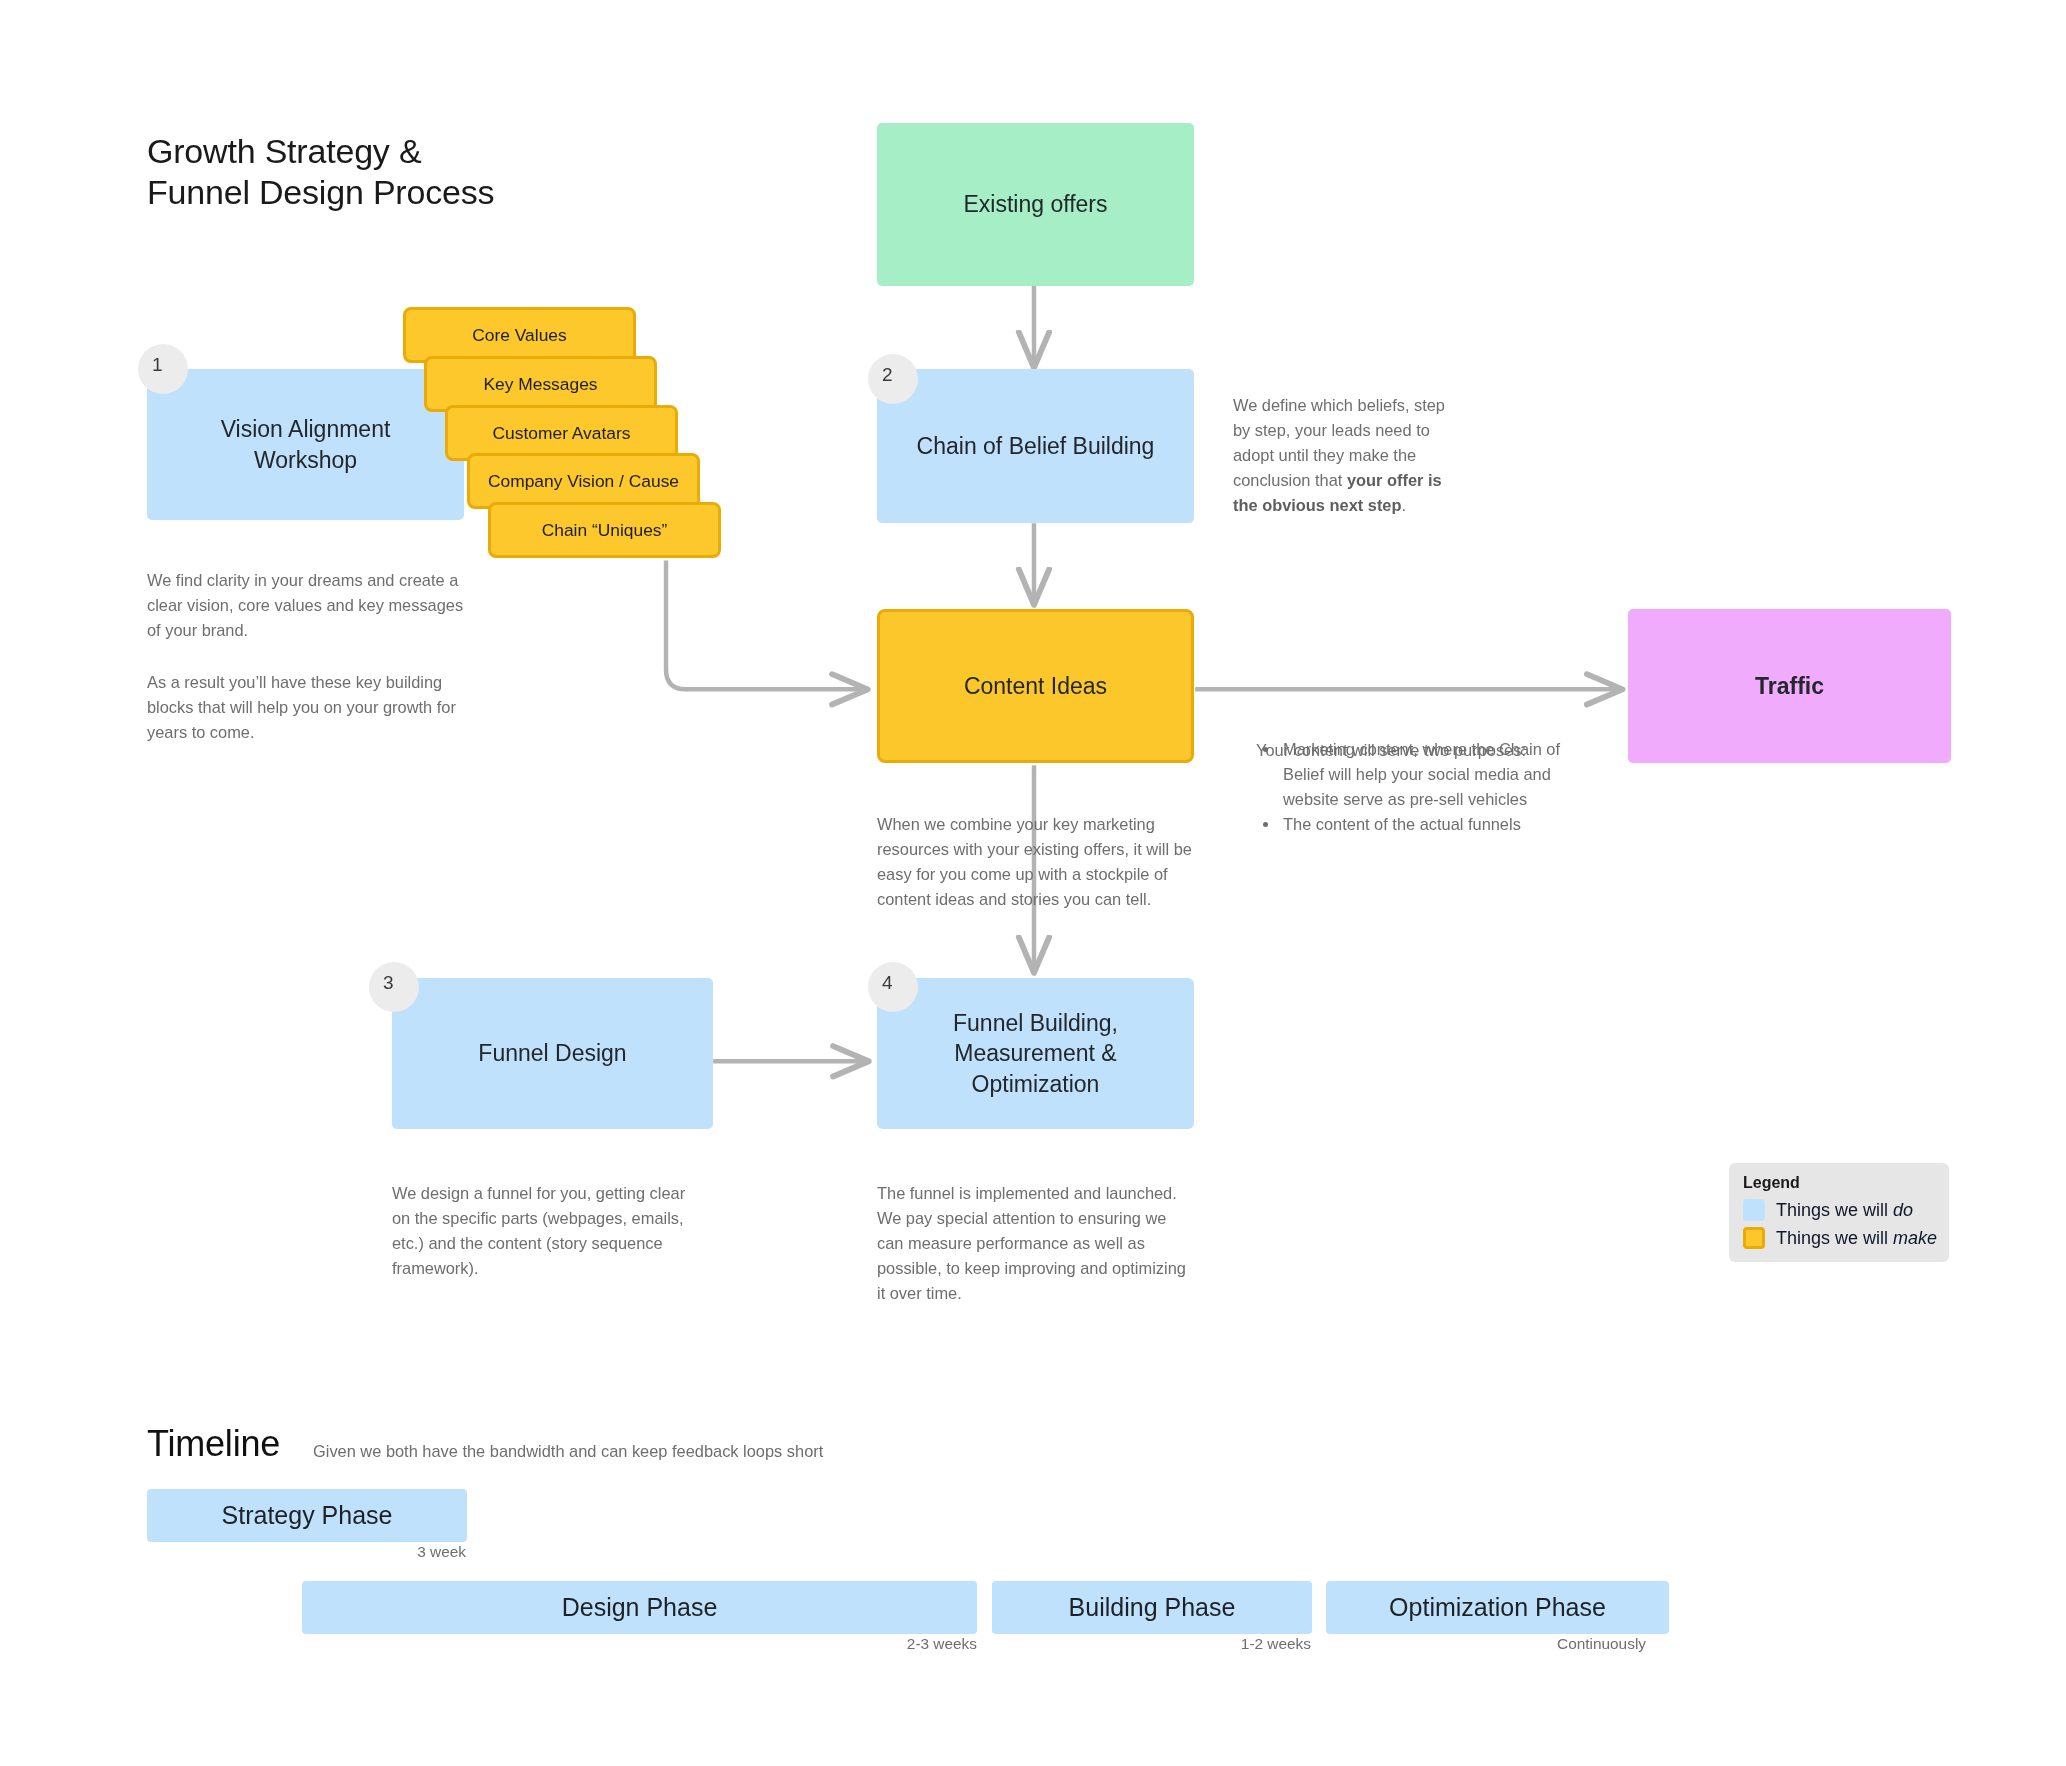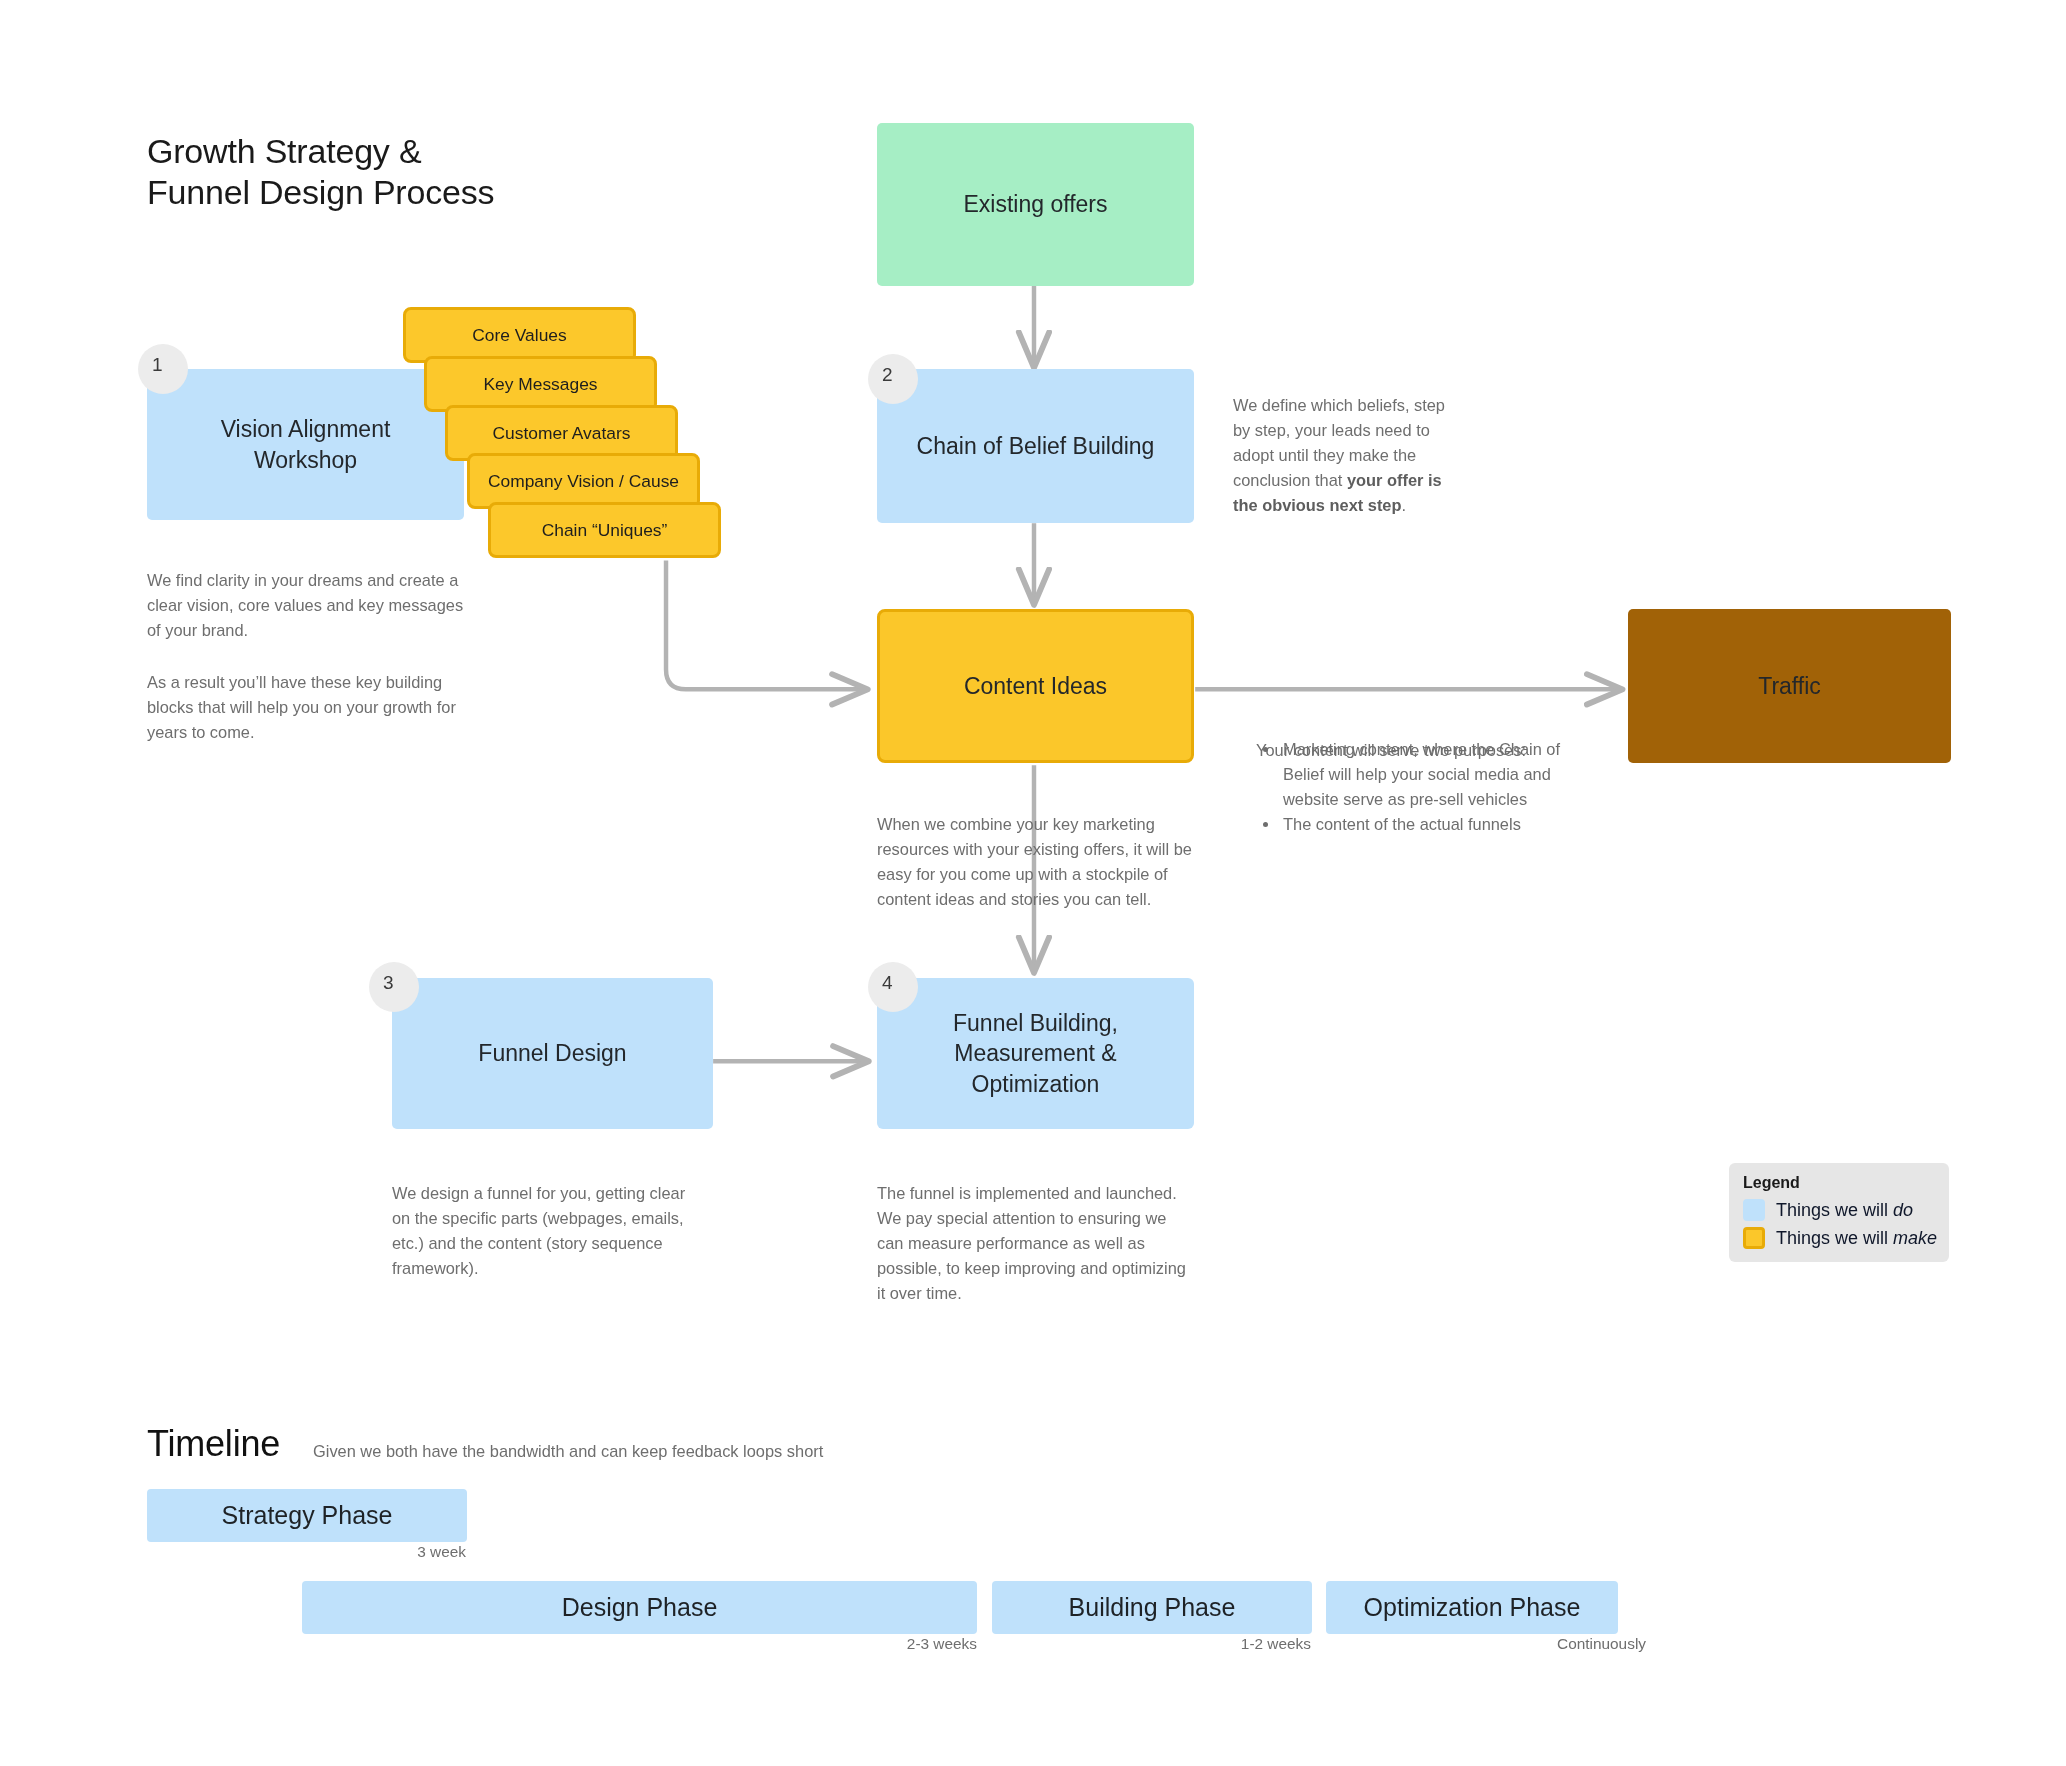--- a/index.html
+++ b/index.html
@@ -21,21 +21,21 @@
   
   .node {
     position: absolute; border-radius: 5px;
     display: flex; align-items: center; justify-content: center;
     text-align: center; color: #23272b;
     font-size: 23px; font-weight: 400; line-height: 1.32;
     padding: 5px 13px;
   }
   .node.blue  { background: #bfe1fb; }
   .node.green { background: #a6eec5; }
-  .node.grey  { background: #a16207; }
+  .node.grey  { background: #f0abfc; font-weight: bold; }
   .node.yellow-main {
     background: #fbc72a; border: 3px solid #e8ab07; border-radius: 8px;
   }
 
   
   .step-badge {
     position: absolute; width: 50px; height: 50px; border-radius: 50%;
     background: #ececec; color: #3a3a3a;
     font-size: 19px; font-weight: 400;
     display: flex; align-items: flex-start; justify-content: flex-start;
@@ -245,21 +245,21 @@
     <span>2-3 weeks</span>
   </div>
 
   <div class="tl-bar" style="left:992px; top:1581px; width:320px;">
     <span>Building Phase</span>
   </div>
   <div class="tl-dur" style="left:1113px; top:1635px; width:198px;">
     <span>1-2 weeks</span>
   </div>
 
-  <div class="tl-bar" style="left:1326px; top:1581px; width:292px;">
+  <div class="tl-bar" style="left:1326px; top:1581px; width:343px;">
     <span>Optimization Phase</span>
   </div>
   <div class="tl-dur" style="left:1448px; top:1635px; width:198px;">
     <span>Continuously</span>
   </div>
 
 </div>
 
 
 </body></html>

